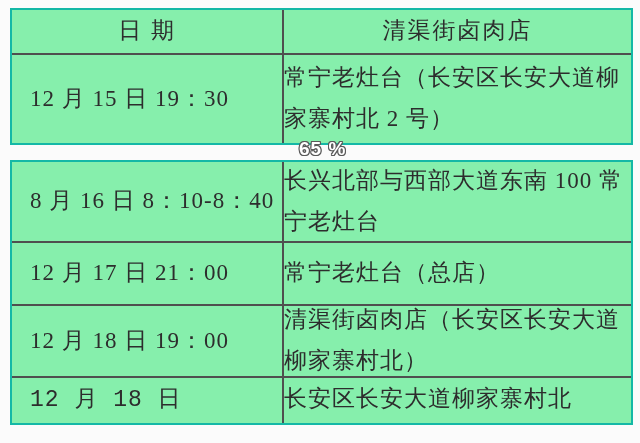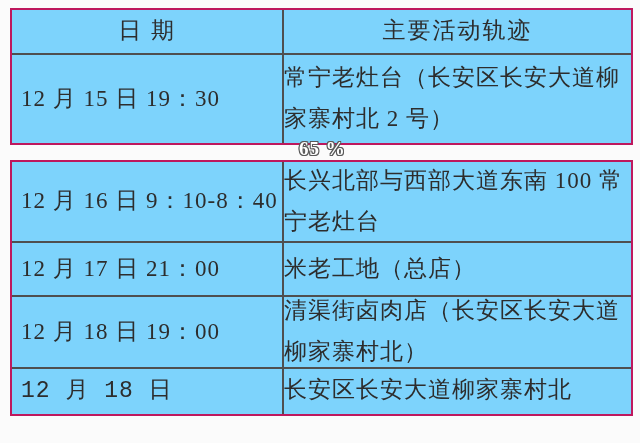--- a/index.html
+++ b/index.html
@@ -9,95 +9,95 @@
     background: #fbfbfb;
     font-family: "Liberation Serif", "DejaVu Serif", serif;
     color: #2d2d2d;
     overflow: hidden;
   }
   .stage { position: absolute; inset: 0; }
   .tbl {
     position: absolute;
     left: 10px;
     width: 623px;
-    border: 2px solid #be185d;
-    background: #7dd3fc;
+    border: 2px solid #14b8a6;
+    background: #86efac;
   }
   .tbl-1 { top: 8px; }
   .tbl-2 { top: 160px; }
   .row { display: flex; width: 100%; }
   .row.bordered { border-bottom: 2px solid #4f4f4f; }
   .cell {
     display: flex;
     align-items: center;
     font-size: 23px;
     line-height: 1.78;
     letter-spacing: 1px;
   }
   .cell-date {
     width: 272px;
     flex: 0 0 272px;
     border-right: 2px solid #4f4f4f;
-    padding-left: 9px;
+    padding-left: 18px;
     padding-right: 4px;
   }
   .cell-act {
     flex: 1;
     padding-right: 8px;
   }
   .header .cell { justify-content: center; padding: 0; letter-spacing: 2px; }
   .h-header { height: 45px; }
   .h-r0 { height: 88px; }
   .h-r1 { height: 81px; }
-  .h-r2 { height: 54px; }
+  .h-r2 { height: 63px; }
   .h-r3 { height: 72px; }
   .h-r4 { height: 45px; font-family: Liberation Mono, monospace; }
   .watermark {
     position: absolute;
     left: 299px;
     top: 138px;
     z-index: 5;
-    font-family: Liberation Serif, serif;
+    font-family: Liberation Sans, sans-serif;
     font-size: 19px;
     font-weight: bold;
     letter-spacing: 1px;
     color: #ffffff;
     text-shadow:
       -1px -1px 0 #5a5a5a, 1px -1px 0 #5a5a5a,
       -1px 1px 0 #5a5a5a, 1px 1px 0 #5a5a5a,
       0 -1px 0 #5a5a5a, 0 1px 0 #5a5a5a,
       -1px 0 0 #5a5a5a, 1px 0 0 #5a5a5a;
   }
 </style>
 </head>
 <body>
 
 <div class="stage">
 
   <div class="tbl tbl-1">
     <div class="row header bordered h-header">
       <div class="cell cell-date">日 期</div>
-      <div class="cell cell-act">主要活动轨迹</div>
+      <div class="cell cell-act">清渠街卤肉店</div>
     </div>
     <div class="row h-r0">
       <div class="cell cell-date">12 月 15 日 19：30</div>
       <div class="cell cell-act">常宁老灶台（长安区长安大道柳家寨村北 2 号）</div>
     </div>
   </div>
 
   <div class="watermark">65 %</div>
 
   <div class="tbl tbl-2">
     <div class="row bordered h-r1">
-      <div class="cell cell-date">12 月 16 日 9：10-8：40</div>
+      <div class="cell cell-date">8 月 16 日 8：10-8：40</div>
       <div class="cell cell-act">长兴北部与西部大道东南 100 常宁老灶台</div>
     </div>
     <div class="row bordered h-r2">
       <div class="cell cell-date">12 月 17 日 21：00</div>
-      <div class="cell cell-act">米老工地（总店）</div>
+      <div class="cell cell-act">常宁老灶台（总店）</div>
     </div>
     <div class="row bordered h-r3">
       <div class="cell cell-date">12 月 18 日 19：00</div>
       <div class="cell cell-act">清渠街卤肉店（长安区长安大道柳家寨村北）</div>
     </div>
     <div class="row h-r4">
       <div class="cell cell-date">12 月 18 日</div>
       <div class="cell cell-act">长安区长安大道柳家寨村北</div>
     </div>
   </div>

